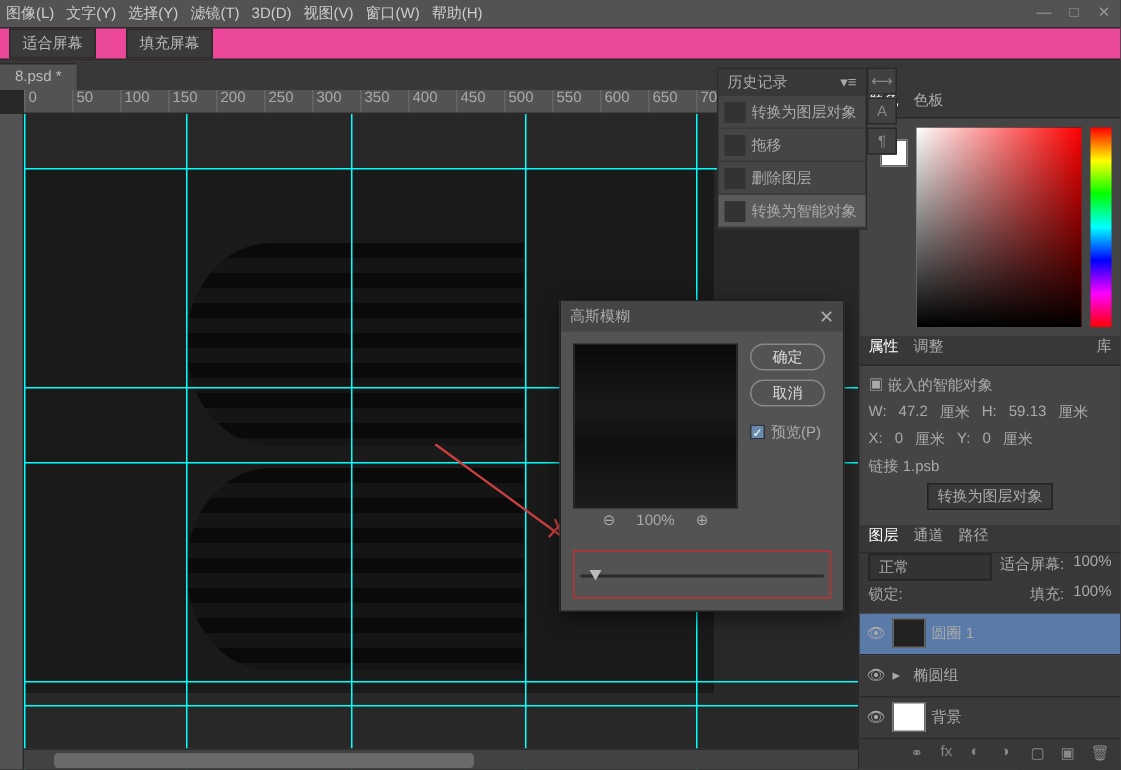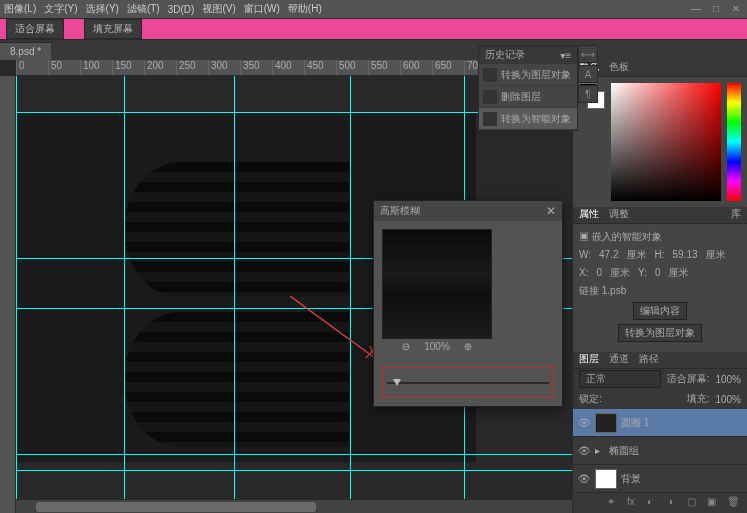--- a/index.html
+++ b/index.html
@@ -32,21 +32,21 @@
 .phead span.active{color:#fff}
 .color-panel{height:150px;display:flex;padding:6px;gap:6px}
 .swatch{width:26px;height:26px;position:relative}
 .swatch .fg{position:absolute;width:18px;height:18px;background:#000;border:1px solid #666;top:0;left:0}
 .swatch .bg{position:absolute;width:18px;height:18px;background:#fff;border:1px solid #666;bottom:0;right:0}
 .picker{flex:1;background:linear-gradient(to bottom,transparent,#000),linear-gradient(to right,#fff,#ff0000);position:relative}
 .huebar{width:14px;background:linear-gradient(to bottom,#f00,#ff0,#0f0,#0ff,#00f,#f0f,#f00)}
 .prop-panel{padding:6px;font-size:9px;color:#888}
 .prop-row{display:flex;gap:8px;margin:4px 0;align-items:center}
 .layers-panel{flex:1;display:flex;flex-direction:column}
-.layers-tools{height:20px;background:#383838;padding:0 6px;display:flex;align-items:center;gap:6px}
+.layers-tools{height:20px;background:#383838;padding:0 6px;display:flex;align-items:flex-start;gap:6px}
 .layers-tools .sel{background:#333;border:1px solid #222;padding:1px 6px;flex:1}
 .layers-list{flex:1;background:#3a3a3a;overflow:auto}
 .layer{display:flex;align-items:center;height:28px;border-bottom:1px solid #2a2a2a;padding:0 4px;gap:4px}
 .layer.sel{background:#5a7aa8}
 .layer .eye{width:14px;height:14px;display:flex;align-items:center;justify-content:center}
 .layer .thumb{width:22px;height:20px;background:#222;border:1px solid #666}
 .layer .thumb.w{background:#fff}
 .layers-foot{height:20px;background:#383838;display:flex;align-items:center;justify-content:flex-end;gap:6px;padding:0 6px}
 .layers-foot div{width:14px;height:14px;cursor:pointer;color:#888}
 .history-fly{position:absolute;left:478px;top:45px;width:100px;background:#454545;border:1px solid #2a2a2a}
@@ -181,23 +181,20 @@
       <div class="prop-row">
         <span>X:</span>
           <span>0</span>
           <span>厘米</span>
         <span>Y:</span>
           <span>0</span>
           <span>厘米</span>
       </div>
       <div class="prop-row">链接  1.psb</div>
       <div class="prop-row" style="justify-content:center">
-          <div class="mini-btn">编辑内容</div>
-        </div>
-      <div class="prop-row" style="justify-content:center">
           <div class="mini-btn">转换为图层对象</div>
         </div>
     </div>
 
     <div class="phead">
       <span class="active">图层</span>
       <span>通道</span>
       <span>路径</span>
     </div>
     <div class="layers-panel">
@@ -245,20 +242,24 @@
   <div class="hdr">
       <span>历史记录</span>
       <span>▾≡</span>
     </div>
   <div class="hist-item">
       <div class="ico"></div>
       <span>转换为图层对象</span>
     </div>
   <div class="hist-item">
       <div class="ico"></div>
+      <span>拖移</span>
+    </div>
+  <div class="hist-item">
+      <div class="ico"></div>
       <span>删除图层</span>
     </div>
   <div class="hist-item sel">
       <div class="ico"></div>
       <span>转换为智能对象</span>
     </div>
 </div>
 
 <div class="vtabs">
   <div>⟷</div>
@@ -281,20 +282,28 @@
   </div>
   <div class="body">
     <div>
       <div class="preview"></div>
       <div class="zoomrow">
         <span>⊖</span>
         <span>100%</span>
         <span>⊕</span>
       </div>
     </div>
+    <div class="btns">
+      <div class="dbtn">确定</div>
+      <div class="dbtn">取消</div>
+      <div class="chk">
+        <div class="box">✓</div>
+        <span>预览(P)</span>
+      </div>
+    </div>
   </div>
   <div class="radiuswrap">
     <div class="slider">
       <div class="track"></div>
         <div class="knob"></div>
     </div>
   </div>
 </div>
 
 </body></html>

